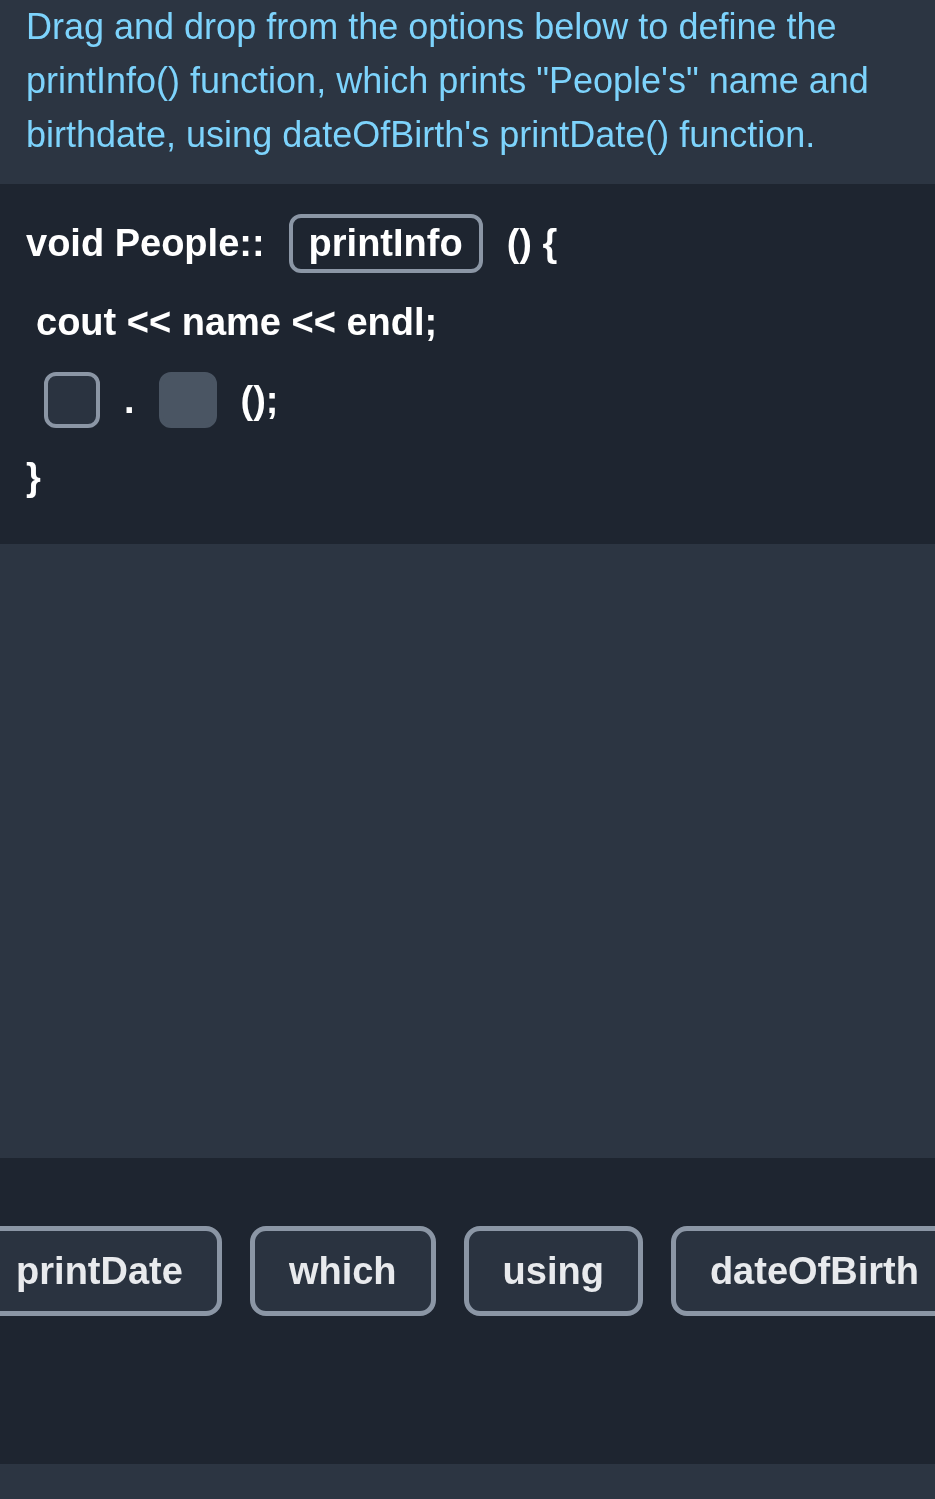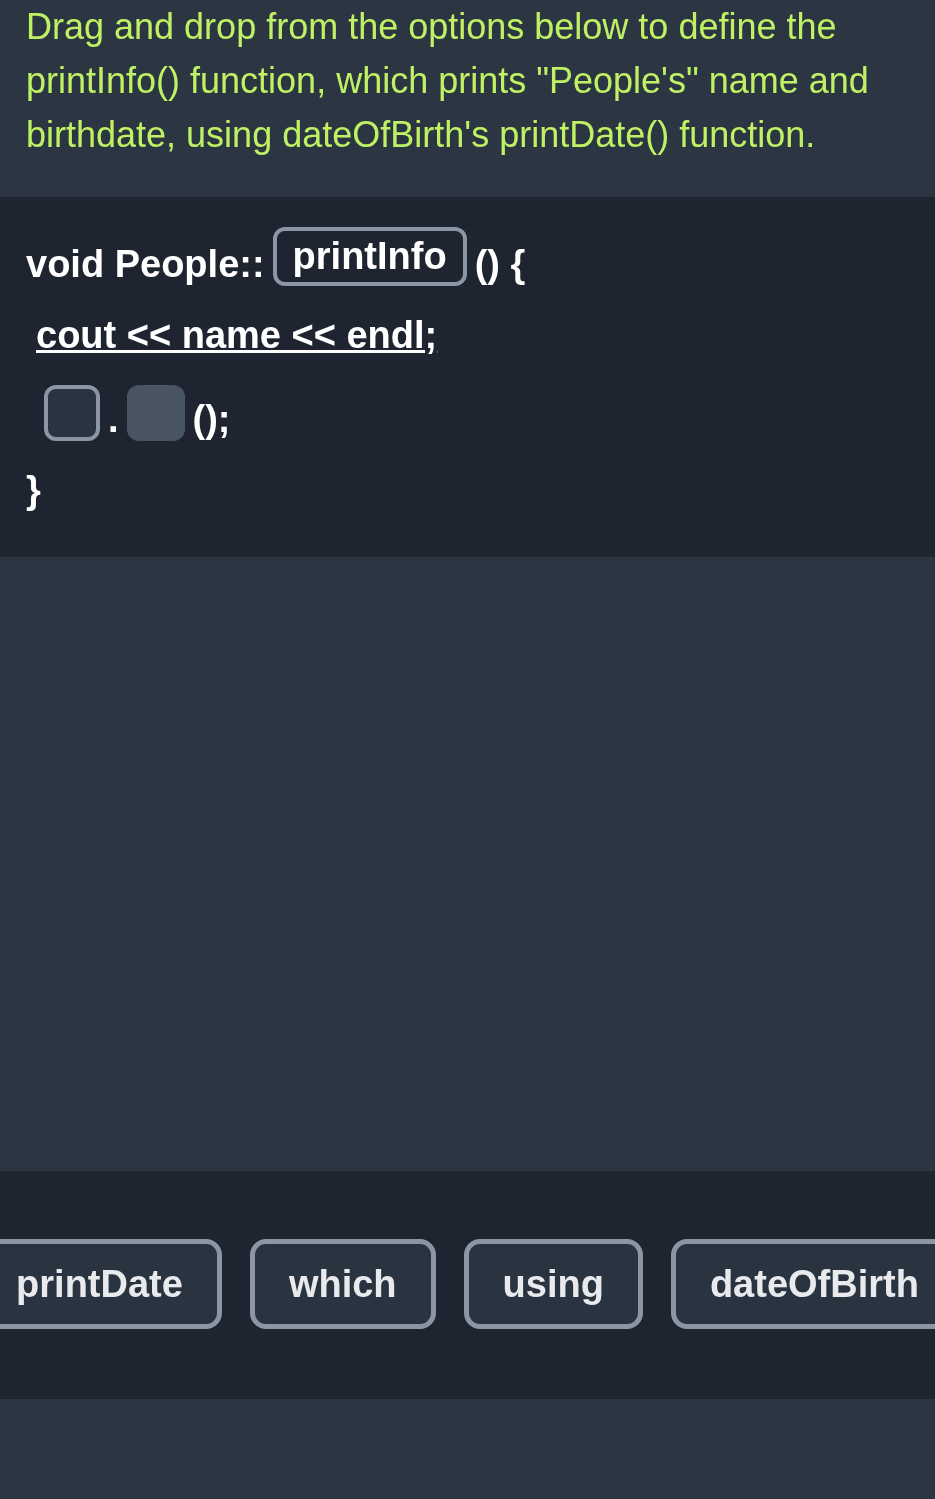--- a/index.html
+++ b/index.html
@@ -5,41 +5,41 @@
     * { margin: 0; padding: 0; box-sizing: border-box; }
     body {
       width: 935px;
       height: 1499px;
       background: #2c3542;
       font-family: -apple-system, BlinkMacSystemFont, "Segoe UI", Helvetica, Arial, sans-serif;
       color: #e8eaed;
       overflow: hidden;
     }
     .instructions {
-      padding: 0 26px 35px 26px;
+      padding: 0 26px 22px 26px;
       font-size: 36px;
       line-height: 1.5;
-      color: #bef264;
+      color: #7dd3fc;
     }
     .code-area {
       background: #1e2530;
       padding: 30px 26px 45px 26px;
       font-size: 38px;
       font-weight: 600;
       color: #fff;
     }
     .code-line {
       display: flex;
-      align-items: flex-end;
+      align-items: center;
       flex-wrap: wrap;
       margin-bottom: 28px;
-      gap: 8px;
+      gap: 24px;
     }
     .code-line:last-child { margin-bottom: 0; }
-    .indent { padding-left: 10px; text-decoration: underline; }
+    .indent { padding-left: 10px; }
     .indent2 { padding-left: 18px; }
     .token-slot {
       display: inline-flex;
       align-items: center;
       justify-content: center;
       min-height: 56px;
       border-radius: 12px;
       border: 4px solid #8b96a5;
       padding: 4px 16px;
       font-weight: 700;
@@ -60,21 +60,21 @@
       background: #4a5563;
       border-color: #4a5563;
       padding: 0;
     }
     .output-area {
       background: #2c3542;
       height: 614px;
     }
     .tray {
       background: #1e2530;
-      height: 228px;
+      height: 306px;
       display: flex;
       align-items: flex-start;
       justify-content: center;
       gap: 28px;
       padding-top: 68px;
     }
     .tray-token {
       display: inline-flex;
       align-items: center;
       justify-content: center;

